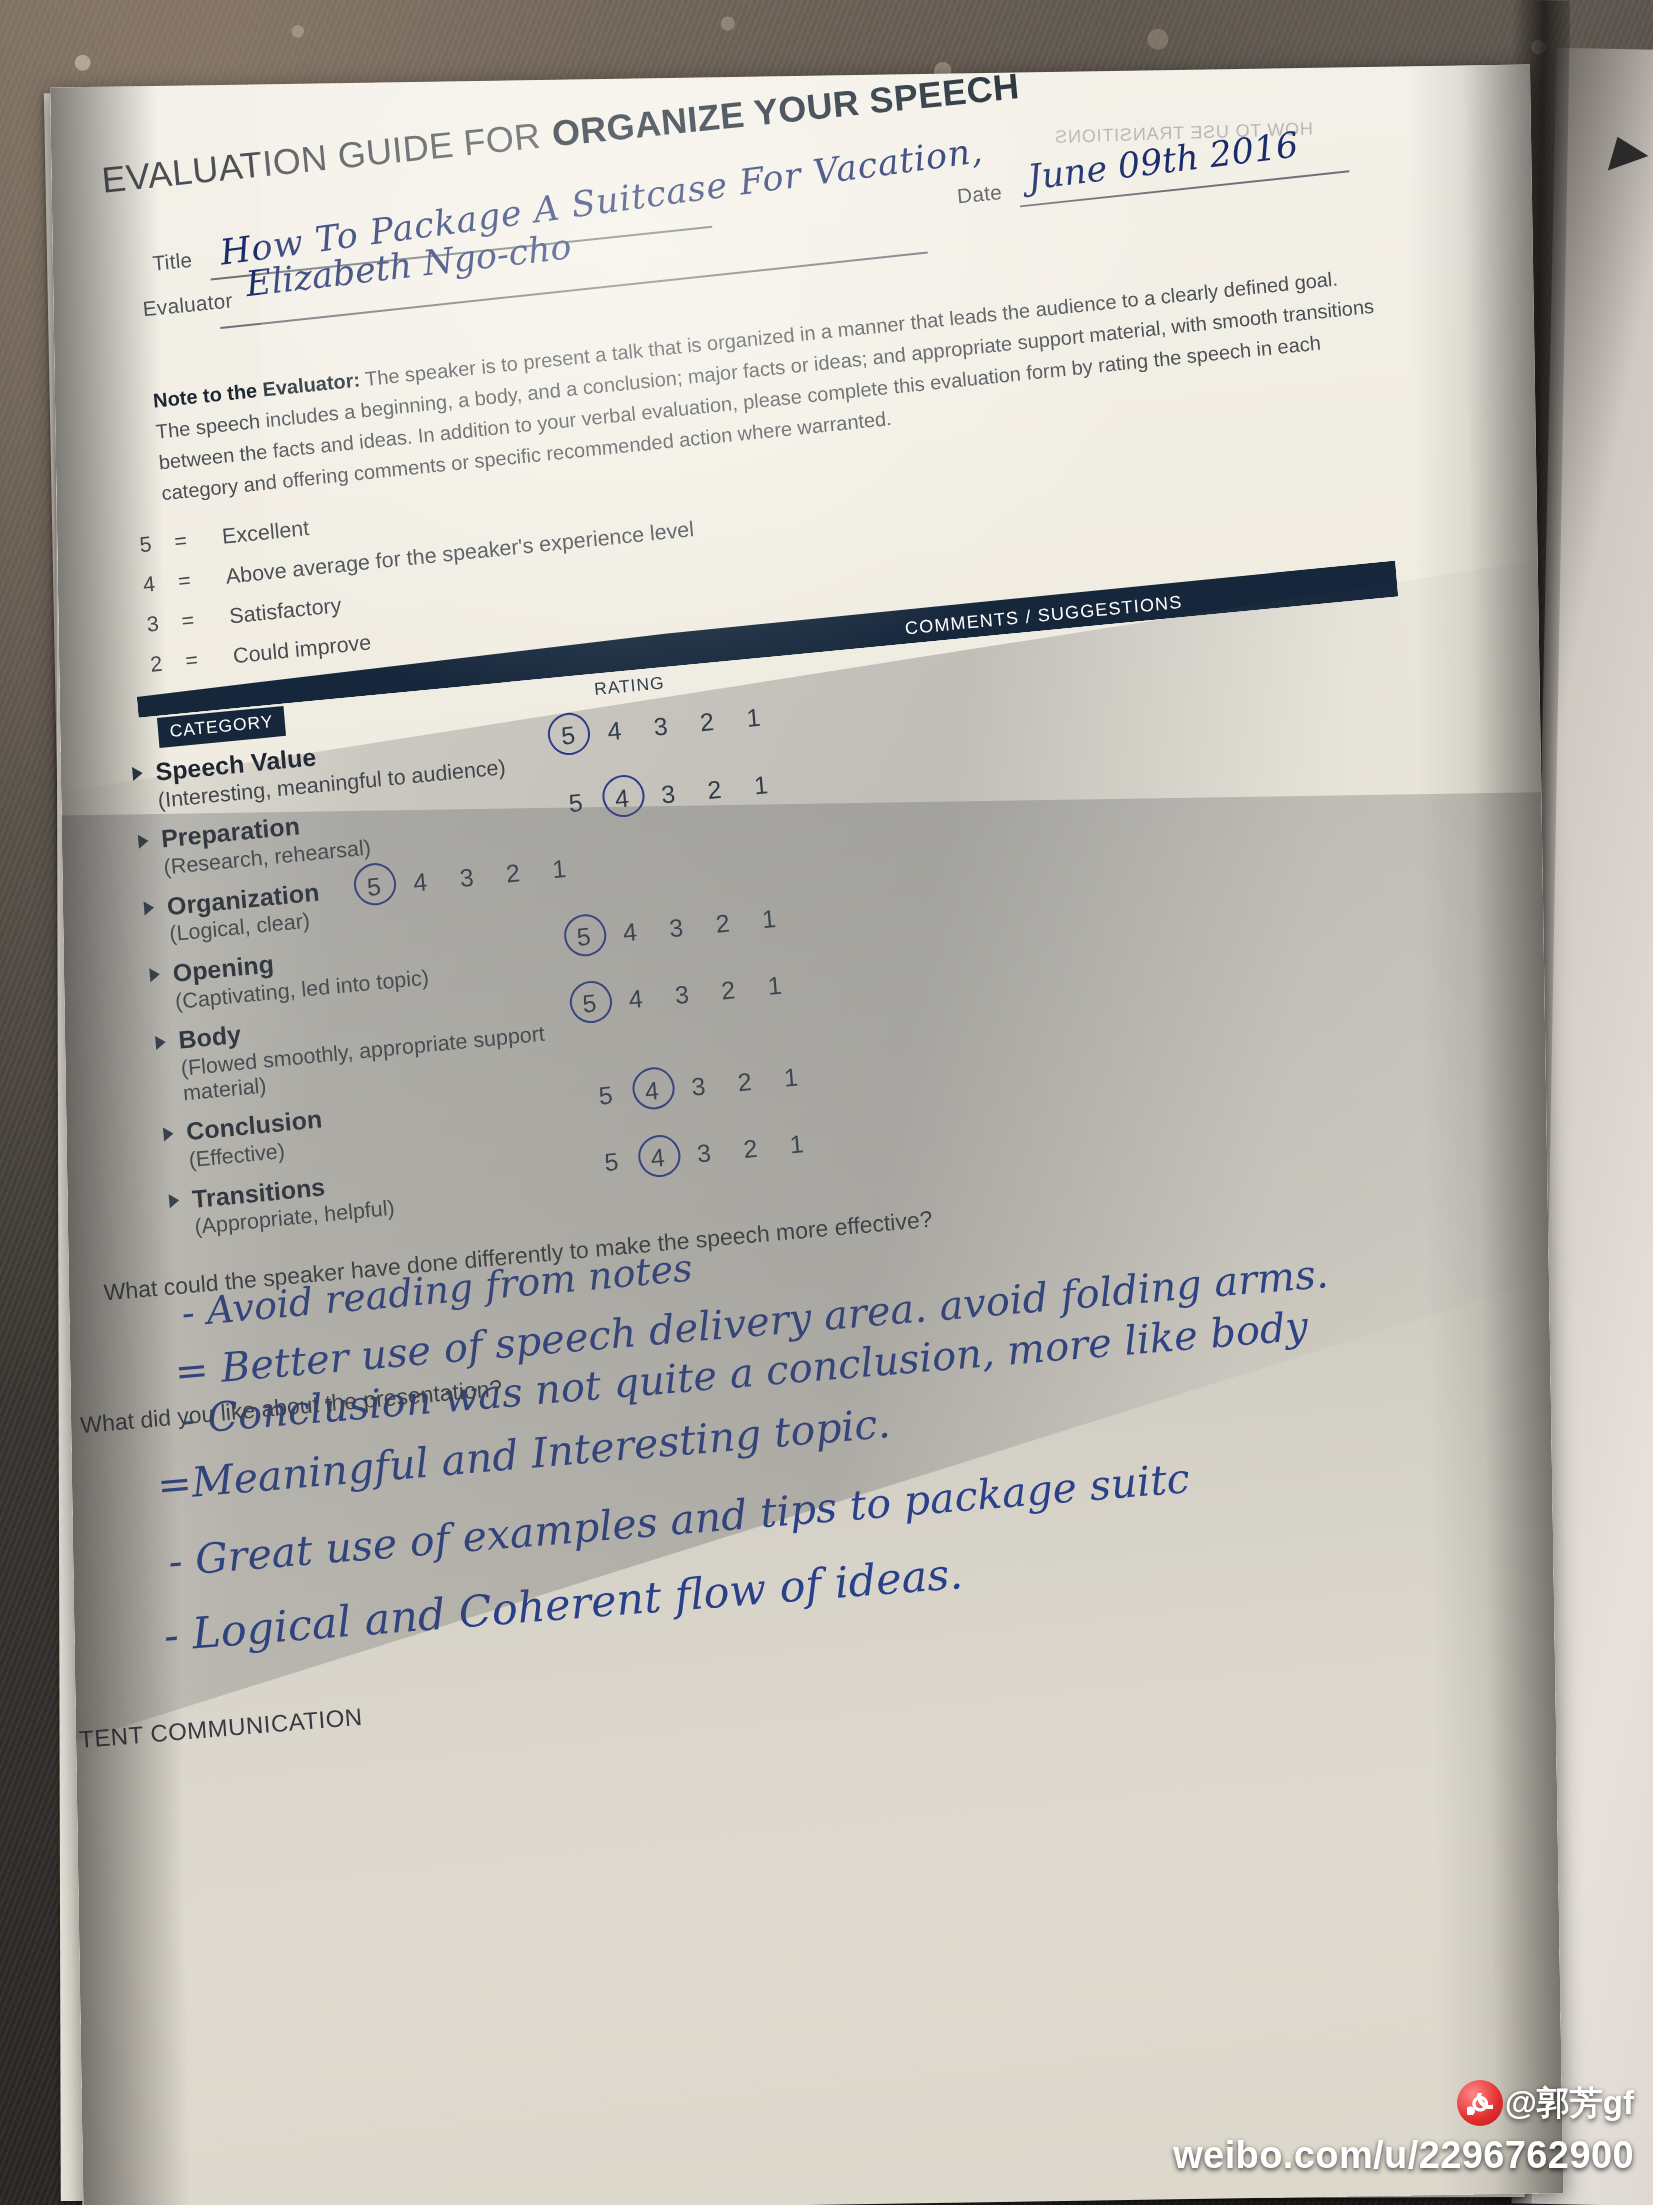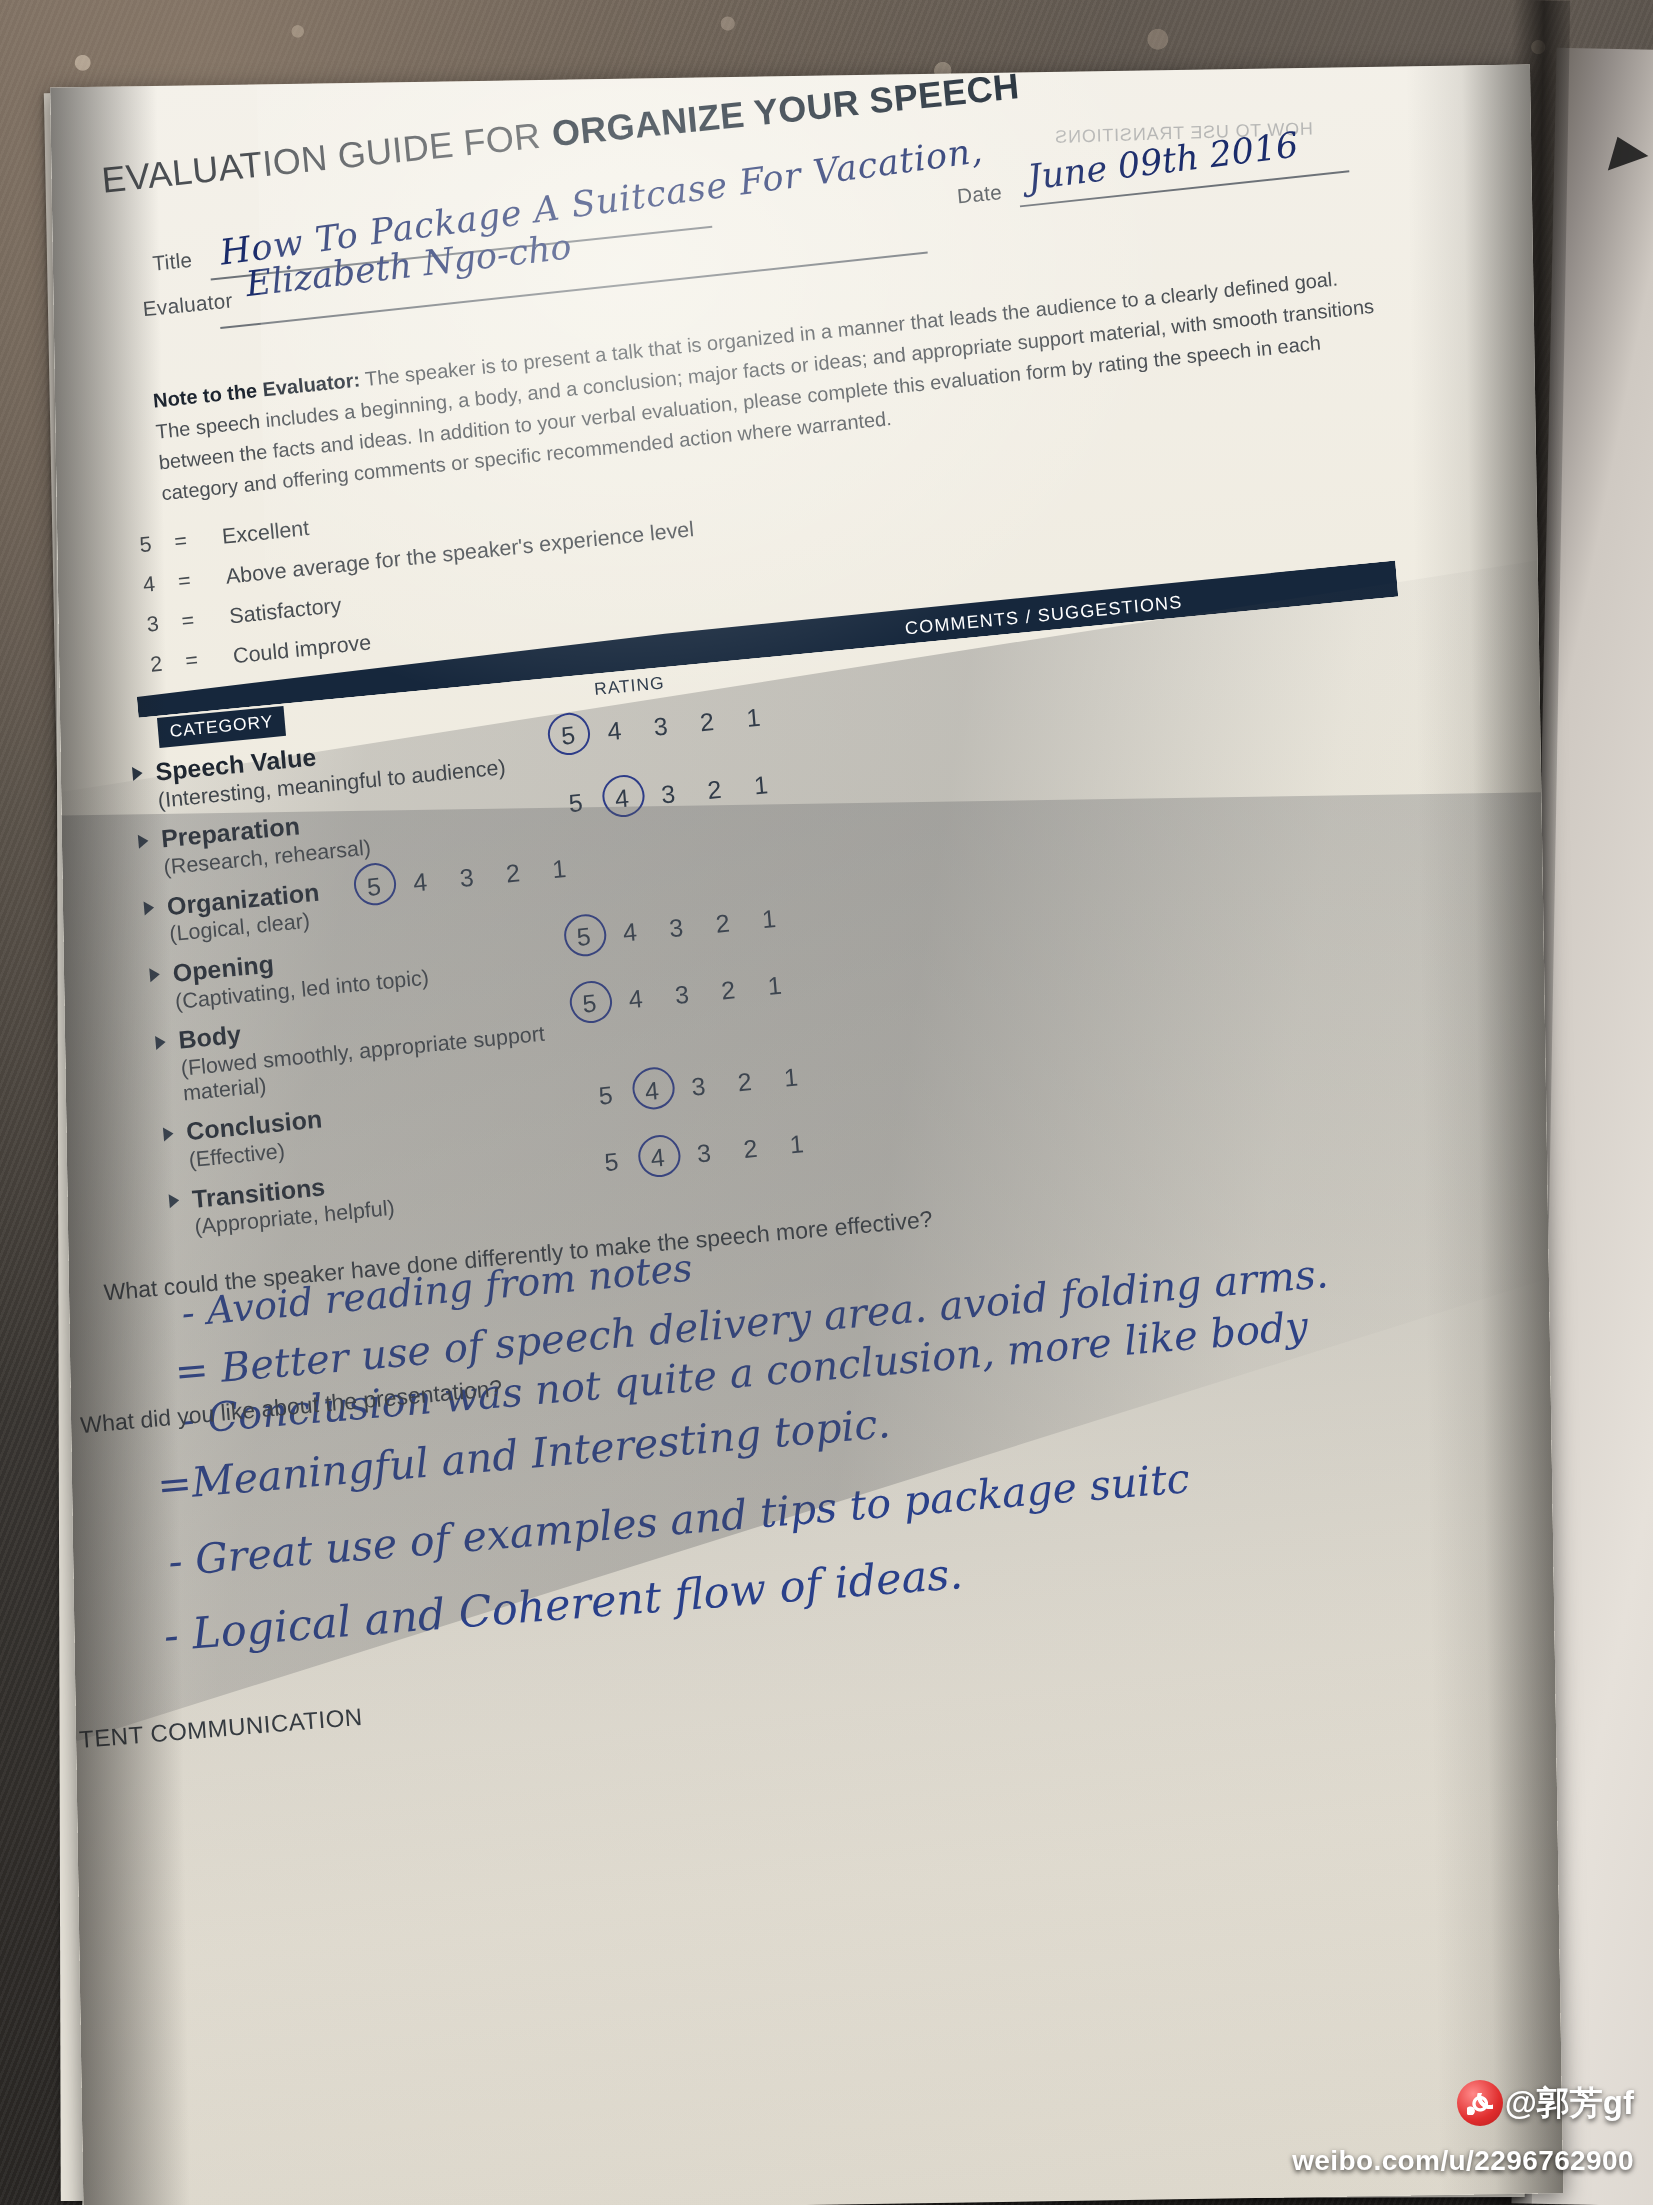--- a/index.html
+++ b/index.html
@@ -299,21 +299,21 @@
   #wm-logo::before {
     content: "";
     position: absolute; left: 10px; top: 13.2px; width: 26.5px; height: 21.5px;
     background:
       radial-gradient(circle at 3.3px 18px, #fff 0 4.1px, transparent 5px),
       radial-gradient(circle at 13.2px 10.7px, transparent 0 4.1px, #fff 5px 7.4px, transparent 8.3px),
       radial-gradient(circle at 23px 3.3px, transparent 0 8.3px, #fff 9px 12.4px, transparent 13.2px);
   }
   #wm-url {
     position: absolute; right: 20px; bottom: 28px;
-    color: #ffffff; font-size: 28px; font-weight: 700; letter-spacing: 0.4px;
+    color: #ffffff; font-size: 38px; font-weight: 700; letter-spacing: 0.4px;
     text-shadow: 0 1.7px 5.8px rgba(0,0,0,0.75);
   }
 </style>
 </head>
 <body>
 
 <div id="scene">
   <div id="granite-speckle"></div>
 </div>
 

